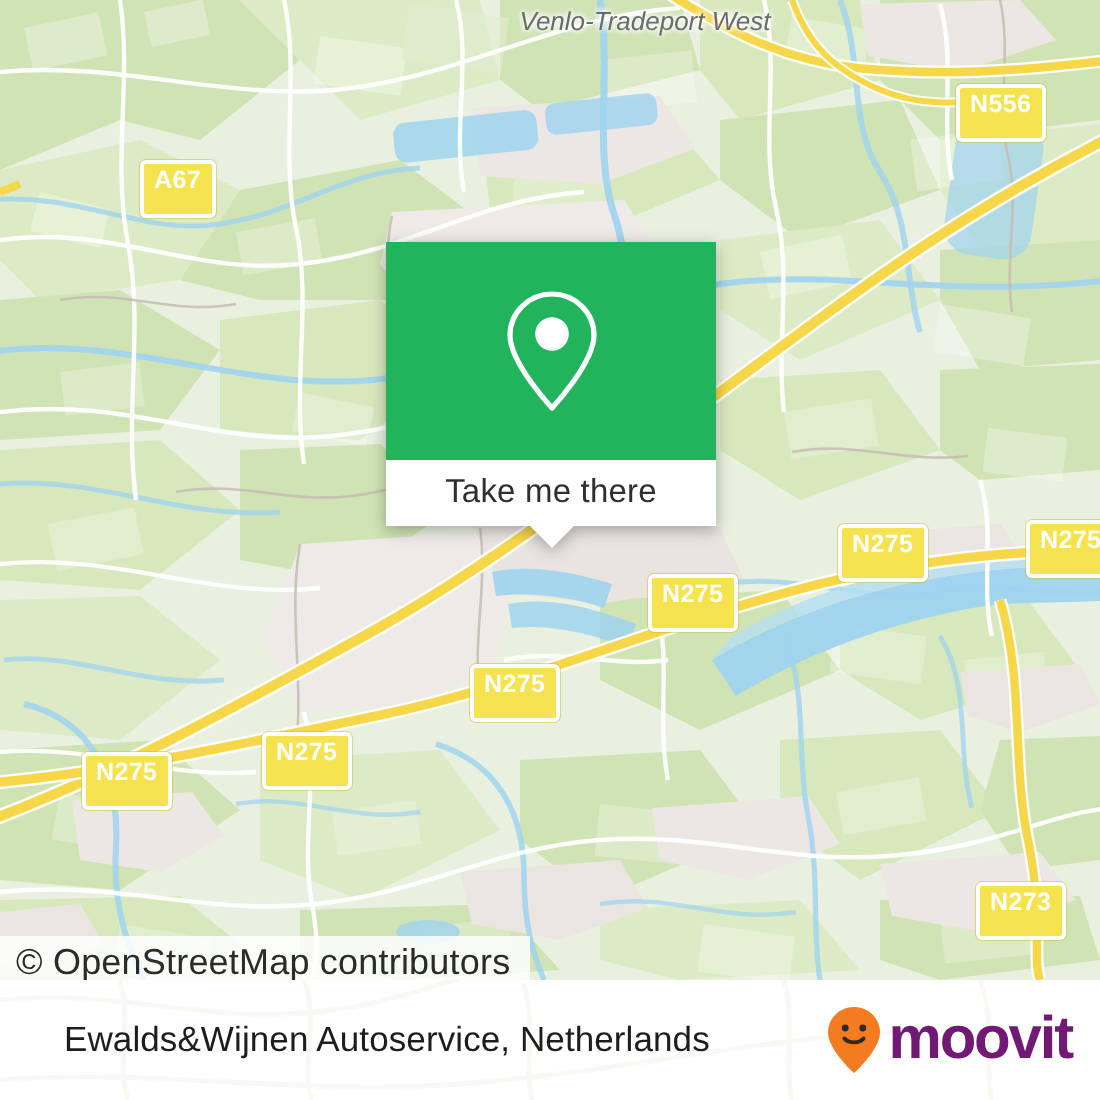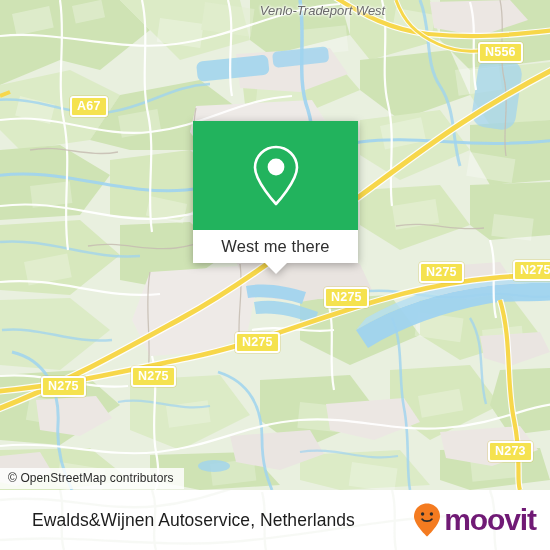--- a/index.html
+++ b/index.html
@@ -16,21 +16,21 @@
     position:absolute;left:0;top:0;width:550px;height:490px;
     overflow:hidden;background:#7dd3fc;
   }
   #map svg{position:absolute;left:0;top:0;}
 
   
   #attribution{
     position:absolute;left:0;top:468px;
     background:rgba(255,255,255,.82);
     padding:3px 10px 4px 8px;
-    font-size:12px;color:#2b2b2b;letter-spacing:.1px;
+    font-size:18px;color:#2b2b2b;letter-spacing:.1px;
     z-index:40;
   }
 
   
   #popup{
     position:absolute;left:193px;top:121px;width:165px;
     z-index:50;
     filter:drop-shadow(0 2px 4px rgba(0,0,0,.30));
   }
   #popup-head{
@@ -252,21 +252,21 @@
     </svg>
 
     <div style="position:absolute;left:255px;top:3px;width:135px;text-align:center;
                 font-style:italic;font-size:13px;color:#6b6b6b;
                 text-shadow:0 0 3px #fff,0 0 3px #fff,0 0 3px #fff;">
       <span>Venlo-Tradeport West</span>
     </div>
 
     <div class="shield" style="position:absolute;left:478px;top:42px;">
       <span>N556</span></div>
-    <div class="shield" style="position:absolute;left:70px;top:96px;">
+    <div class="shield" style="position:absolute;left:70px;top:80px;">
       <span>A67</span></div>
     <div class="shield" style="position:absolute;left:419px;top:262px;">
       <span>N275</span></div>
     <div class="shield" style="position:absolute;left:513px;top:260px;">
       <span>N275</span></div>
     <div class="shield" style="position:absolute;left:324px;top:287px;">
       <span>N275</span></div>
     <div class="shield" style="position:absolute;left:235px;top:332px;">
       <span>N275</span></div>
     <div class="shield" style="position:absolute;left:131px;top:366px;">
@@ -282,21 +282,21 @@
   </div>
 
   <div id="popup">
     <div id="popup-head">
       <svg width="56" height="70" viewBox="0 0 56 70">
         <path d="M28 6 C16.5 6 7 15.2 7 26.6 C7 40.5 28 63 28 63 C28 63 49 40.5 49 26.6 C49 15.2 39.5 6 28 6 Z" fill="none" stroke="#ffffff" stroke-width="2.6" stroke-linejoin="round"></path>
         <circle cx="28" cy="26" r="8.4" fill="#ffffff"></circle>
       </svg>
     </div>
     <div id="popup-foot">
-      <span>West me there</span>
+      <span>Take me there</span>
     </div>
     <div id="popup-tail"></div>
   </div>
 
   <div id="footer">
     <svg id="footer-watermark" width="550" height="550" viewBox="0 0 550 550">
       <g fill="none" stroke="#b9c7a8" stroke-width="2.4">
         <path d="M0 500 C60 494 102 512 158 506 C214 500 246 478 300 474 C354 470 390 486 444 482 C498 478 526 460 556 458"></path>
         <path d="M60 490 C66 512 58 532 64 550"></path>
         <path d="M152 490 C160 512 150 532 156 550"></path>
@@ -319,19 +319,19 @@
       <span id="brand-text">moovit</span>
     </div>
   </div>
 </div>
 
 <style>
   .shield{
     background:#f5e24f;
     border:2px solid #ffffff;
     border-radius:3px;
-    padding:1px 5px 2px 5px;
+    padding:1px 5px 10px 5px;
     font-size:12.5px;font-weight:bold;color:#ffffff;
     letter-spacing:.2px;line-height:1.15;
     box-shadow:0 0 0 .5px rgba(200,180,40,.45);
     z-index:30;
   }
 </style>
 
 </body></html>

